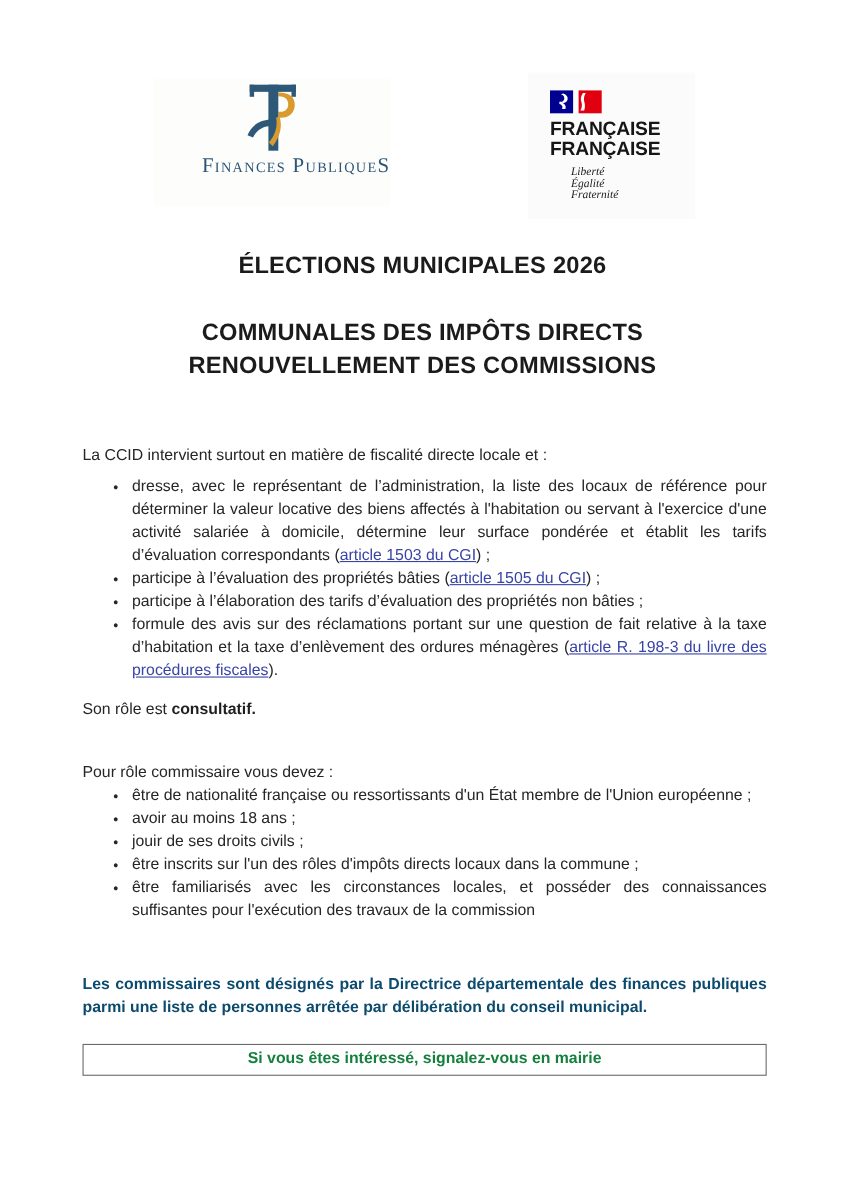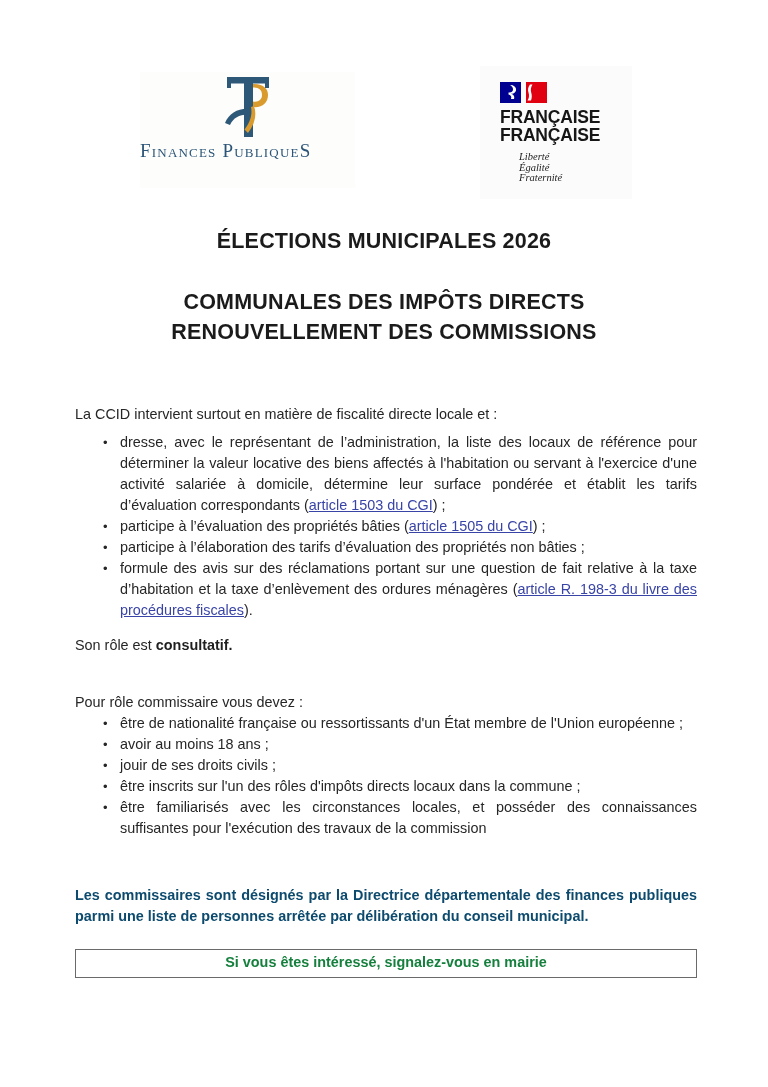--- a/index.html
+++ b/index.html
@@ -4,21 +4,21 @@
 <style>
   html,body { margin:0; padding:0; background:#ffffff; }
   .page {
     position:relative; width:768px; height:1087px; background:#ffffff;
     font-family:"Liberation Sans", sans-serif; color:#262626; overflow:hidden;
   }
 
   
   .fp-logo {
     position:absolute; left:140px; top:72px; width:215px; height:116px;
-    background:#fdfdfc; text-align:left;
+    background:#fdfdfc; text-align:right;
   }
   .fp-mono { display:block; margin:2px auto 0 auto; }
   .fp-wordmark {
     font-family:"Liberation Serif", serif; font-variant:small-caps;
     font-size:19px; letter-spacing:1.2px; color:#2c5577; white-space:nowrap;
   }
   .rf-logo {
     position:absolute; left:480px; top:66px; width:152px; height:133px;
     background:#fbfbfb; box-sizing:border-box; padding:16px 0 0 20px;
   }

